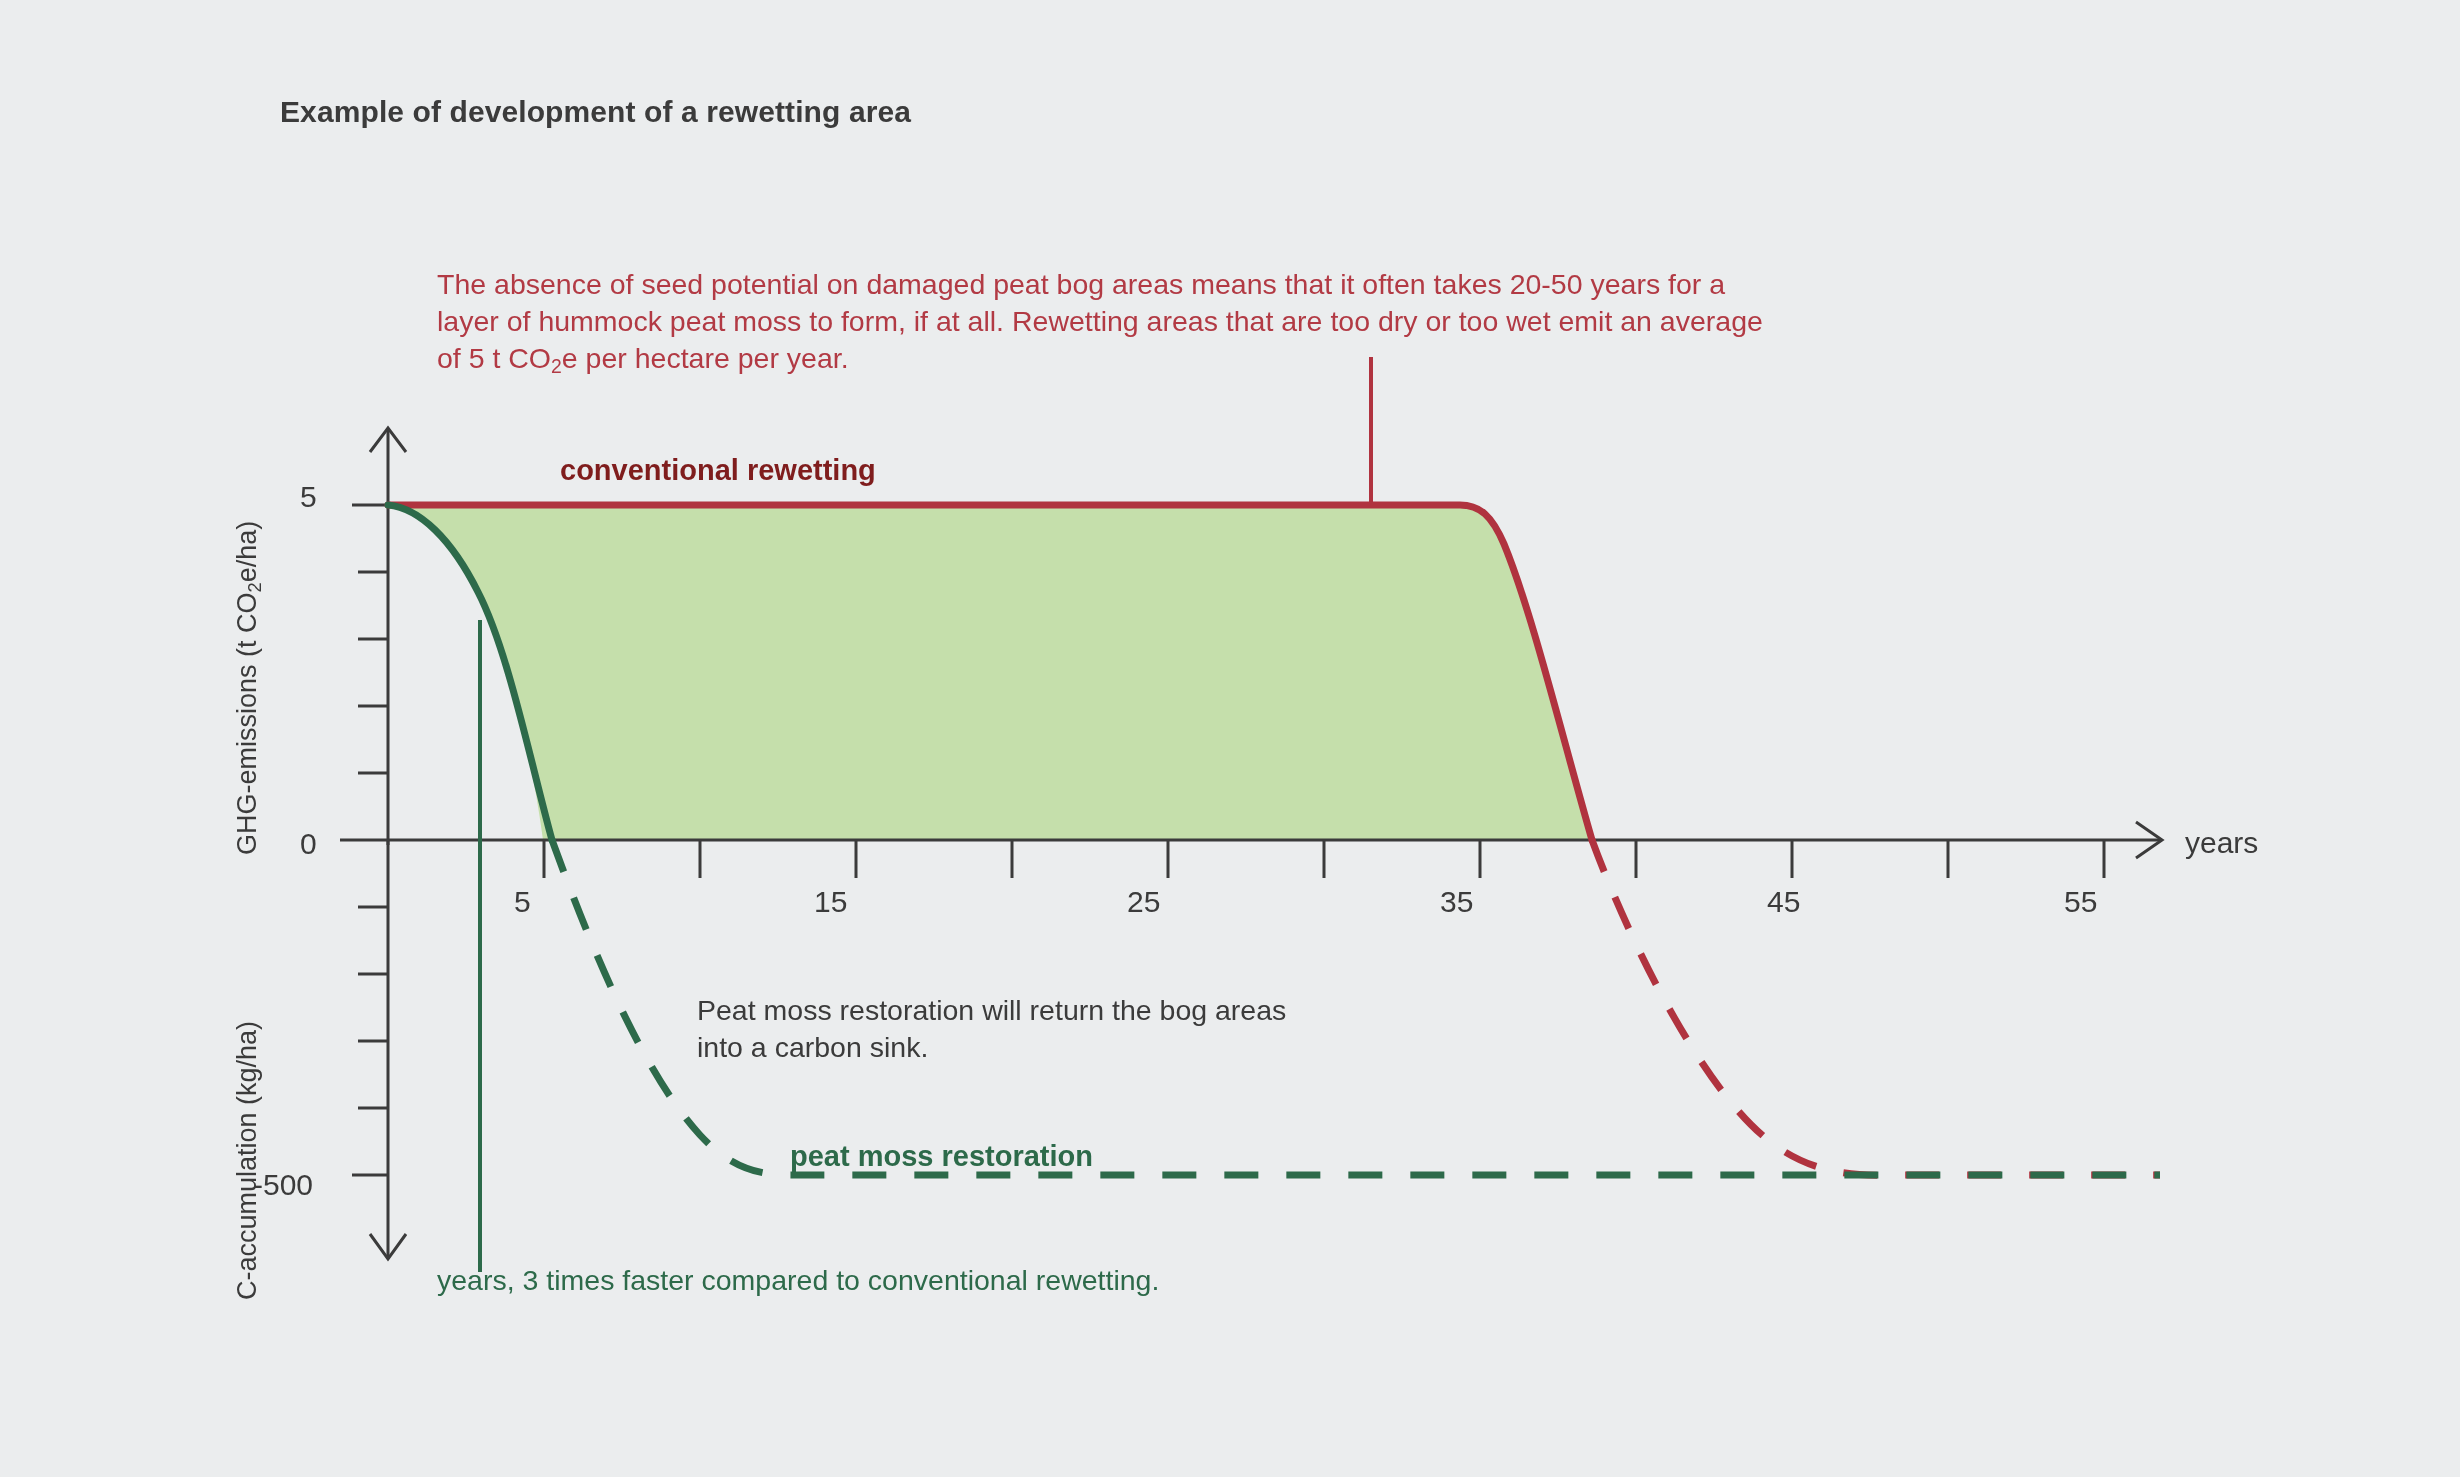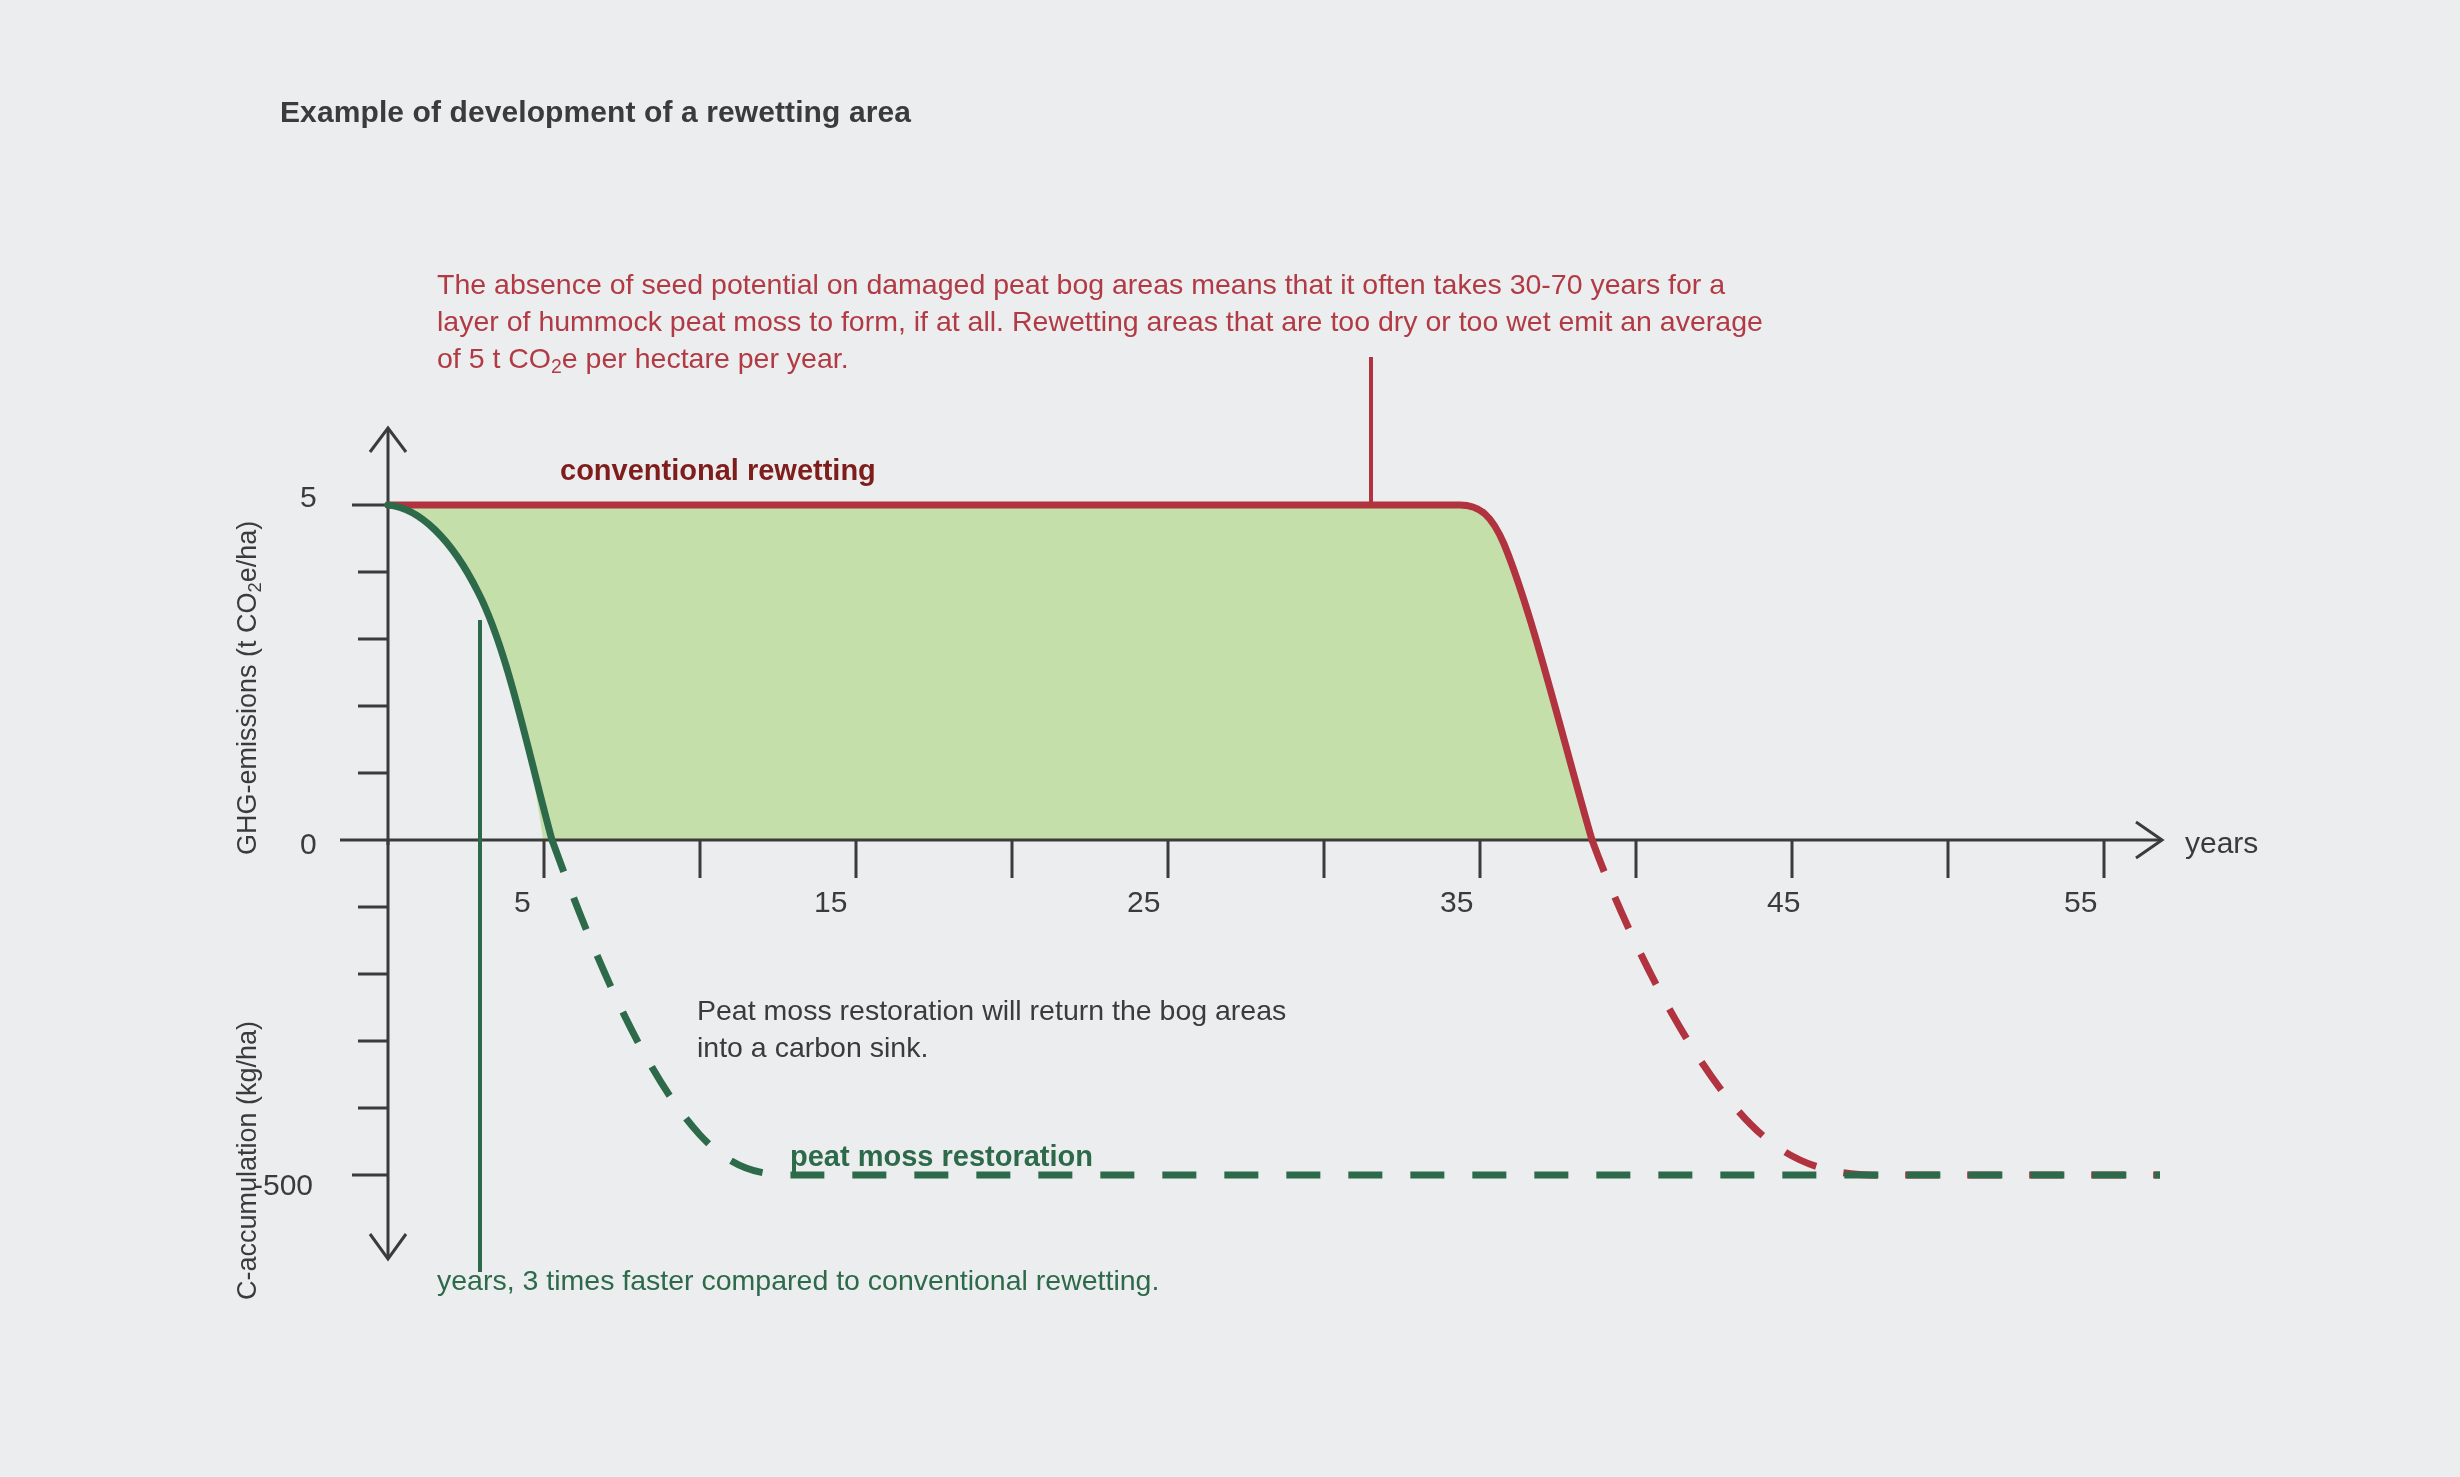--- a/index.html
+++ b/index.html
@@ -49,21 +49,21 @@
   svg{position:absolute;left:0;top:0;}
 </style>
 </head>
 <body>
 
 <div id="figure">
 
   <div class="title">Example of development of a rewetting area</div>
 
   <div class="note note-red">
-    <div>The absence of seed potential on damaged peat bog areas means that it often takes 30-70 years for a</div>
+    <div>The absence of seed potential on damaged peat bog areas means that it often takes 20-50 years for a</div>
     <div>layer of hummock peat moss to form, if at all. Rewetting areas that are too dry or too wet emit an average</div>
     <div><span>of 5 t CO</span><sub>2</sub><span>e per hectare per year.</span></div>
   </div>
 
   <div class="note note-green-box">
     <div>Peat moss restoration can lead to savings</div>
     <div>of about 35 years of emissions, which corres-</div>
     <div><span>ponds to a difference of &gt;175 t CO</span><sub>2</sub><span>e per hectare</span></div>
     <div>in favour of climate protection.</div>
   </div>

